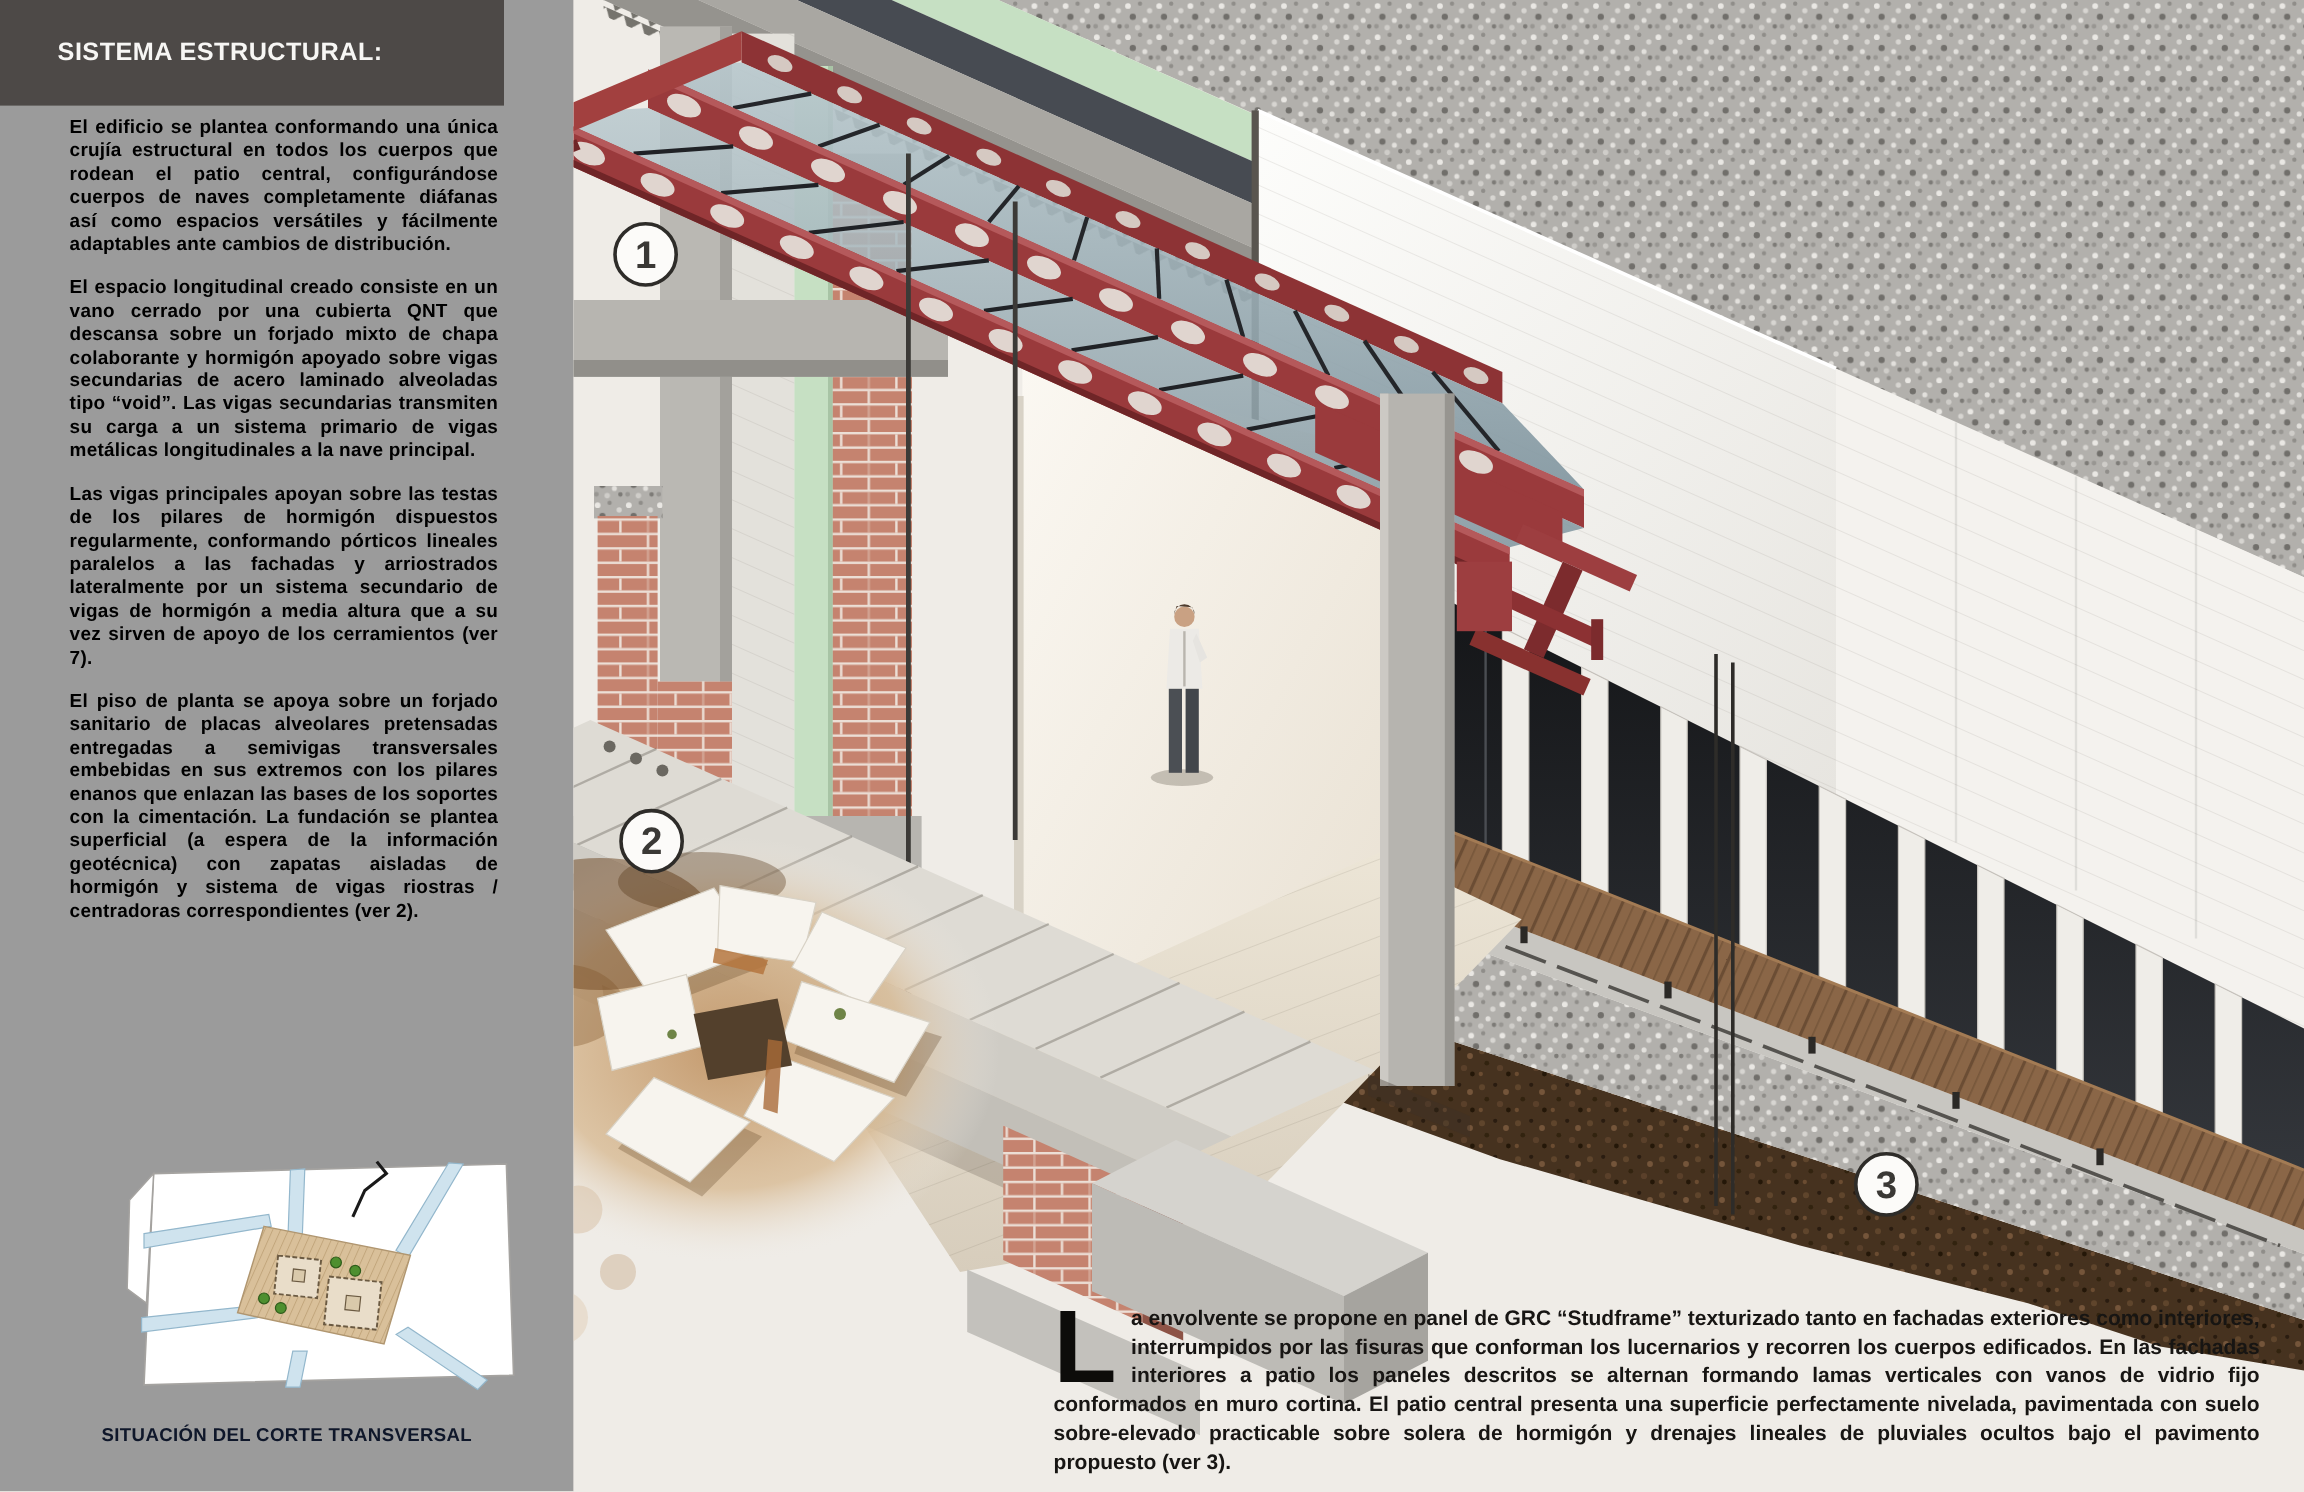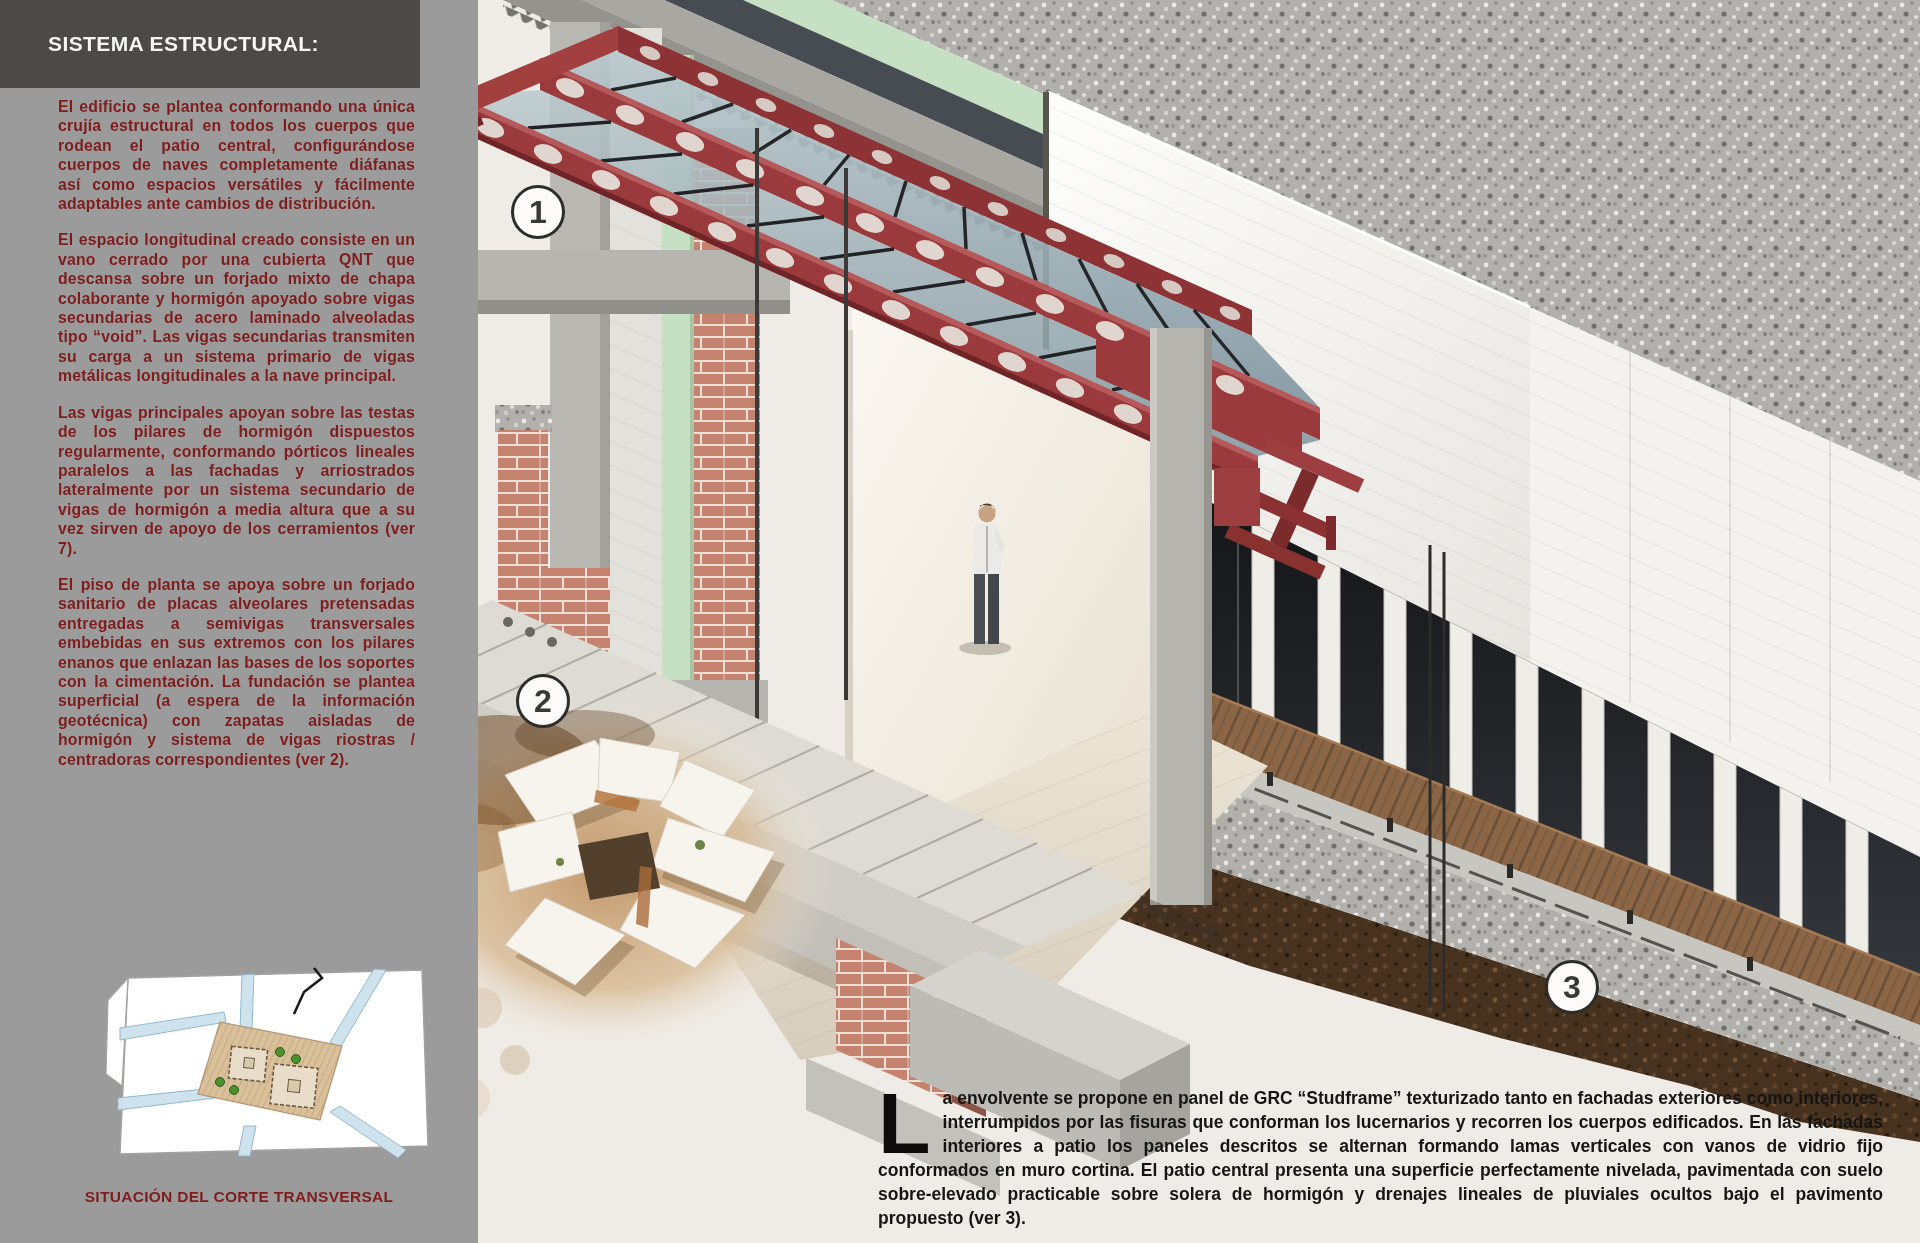--- a/index.html
+++ b/index.html
@@ -3,26 +3,26 @@
 <meta charset="utf-8">
 <style>
   html,body{margin:0;padding:0;background:#efece7;}
   .board{position:relative;width:1920px;height:1243px;overflow:hidden;
          font-family:"Liberation Sans","DejaVu Sans",sans-serif;background:#efece7;}
   
   .sidebar{position:absolute;left:0;top:0;width:478px;height:1243px;background:#9b9b9b;}
   .sidebar-header{position:absolute;left:0;top:0;width:420px;height:88px;background:#4d4947;
                   display:flex;align-items:center;}
   .sidebar-header h1{margin:0 0 0 48px;font-size:21px;letter-spacing:.4px;color:#f7f6f4;font-weight:700;}
-  .sidebar-body{position:absolute;left:58px;top:97px;width:357px;color:#7f1d1d;}
+  .sidebar-body{position:absolute;left:58px;top:97px;width:357px;color:#000000;}
   .sidebar-body p{margin:0 0 17px 0;font-size:15.8px;line-height:19.4px;font-weight:700;
                   text-align:justify;letter-spacing:.2px;}
   .siteplan{position:absolute;left:102px;top:966px;width:344px;height:194px;}
   .sidebar-caption{position:absolute;left:0;top:1188px;width:478px;text-align:center;
-                   color:#7f1d1d;font-weight:700;font-size:15.5px;letter-spacing:.3px;}
+                   color:#0f172a;font-weight:700;font-size:15.5px;letter-spacing:.3px;}
   
   .canvas{position:absolute;left:478px;top:0;width:1442px;height:1243px;background:#efece7;}
   .render{position:absolute;left:0;top:0;}
   .callout{position:absolute;width:54px;height:54px;border:3.5px solid #2e2c29;border-radius:50%;
            background:#fcfbf9;display:flex;align-items:center;justify-content:center;
            font-size:32px;font-weight:700;color:#3a3835;box-sizing:border-box;}
   #callout-1{left:33px;top:185px;}   
   #callout-2{left:38px;top:674px;}   
   #callout-3{left:1067px;top:960px;} 
   

